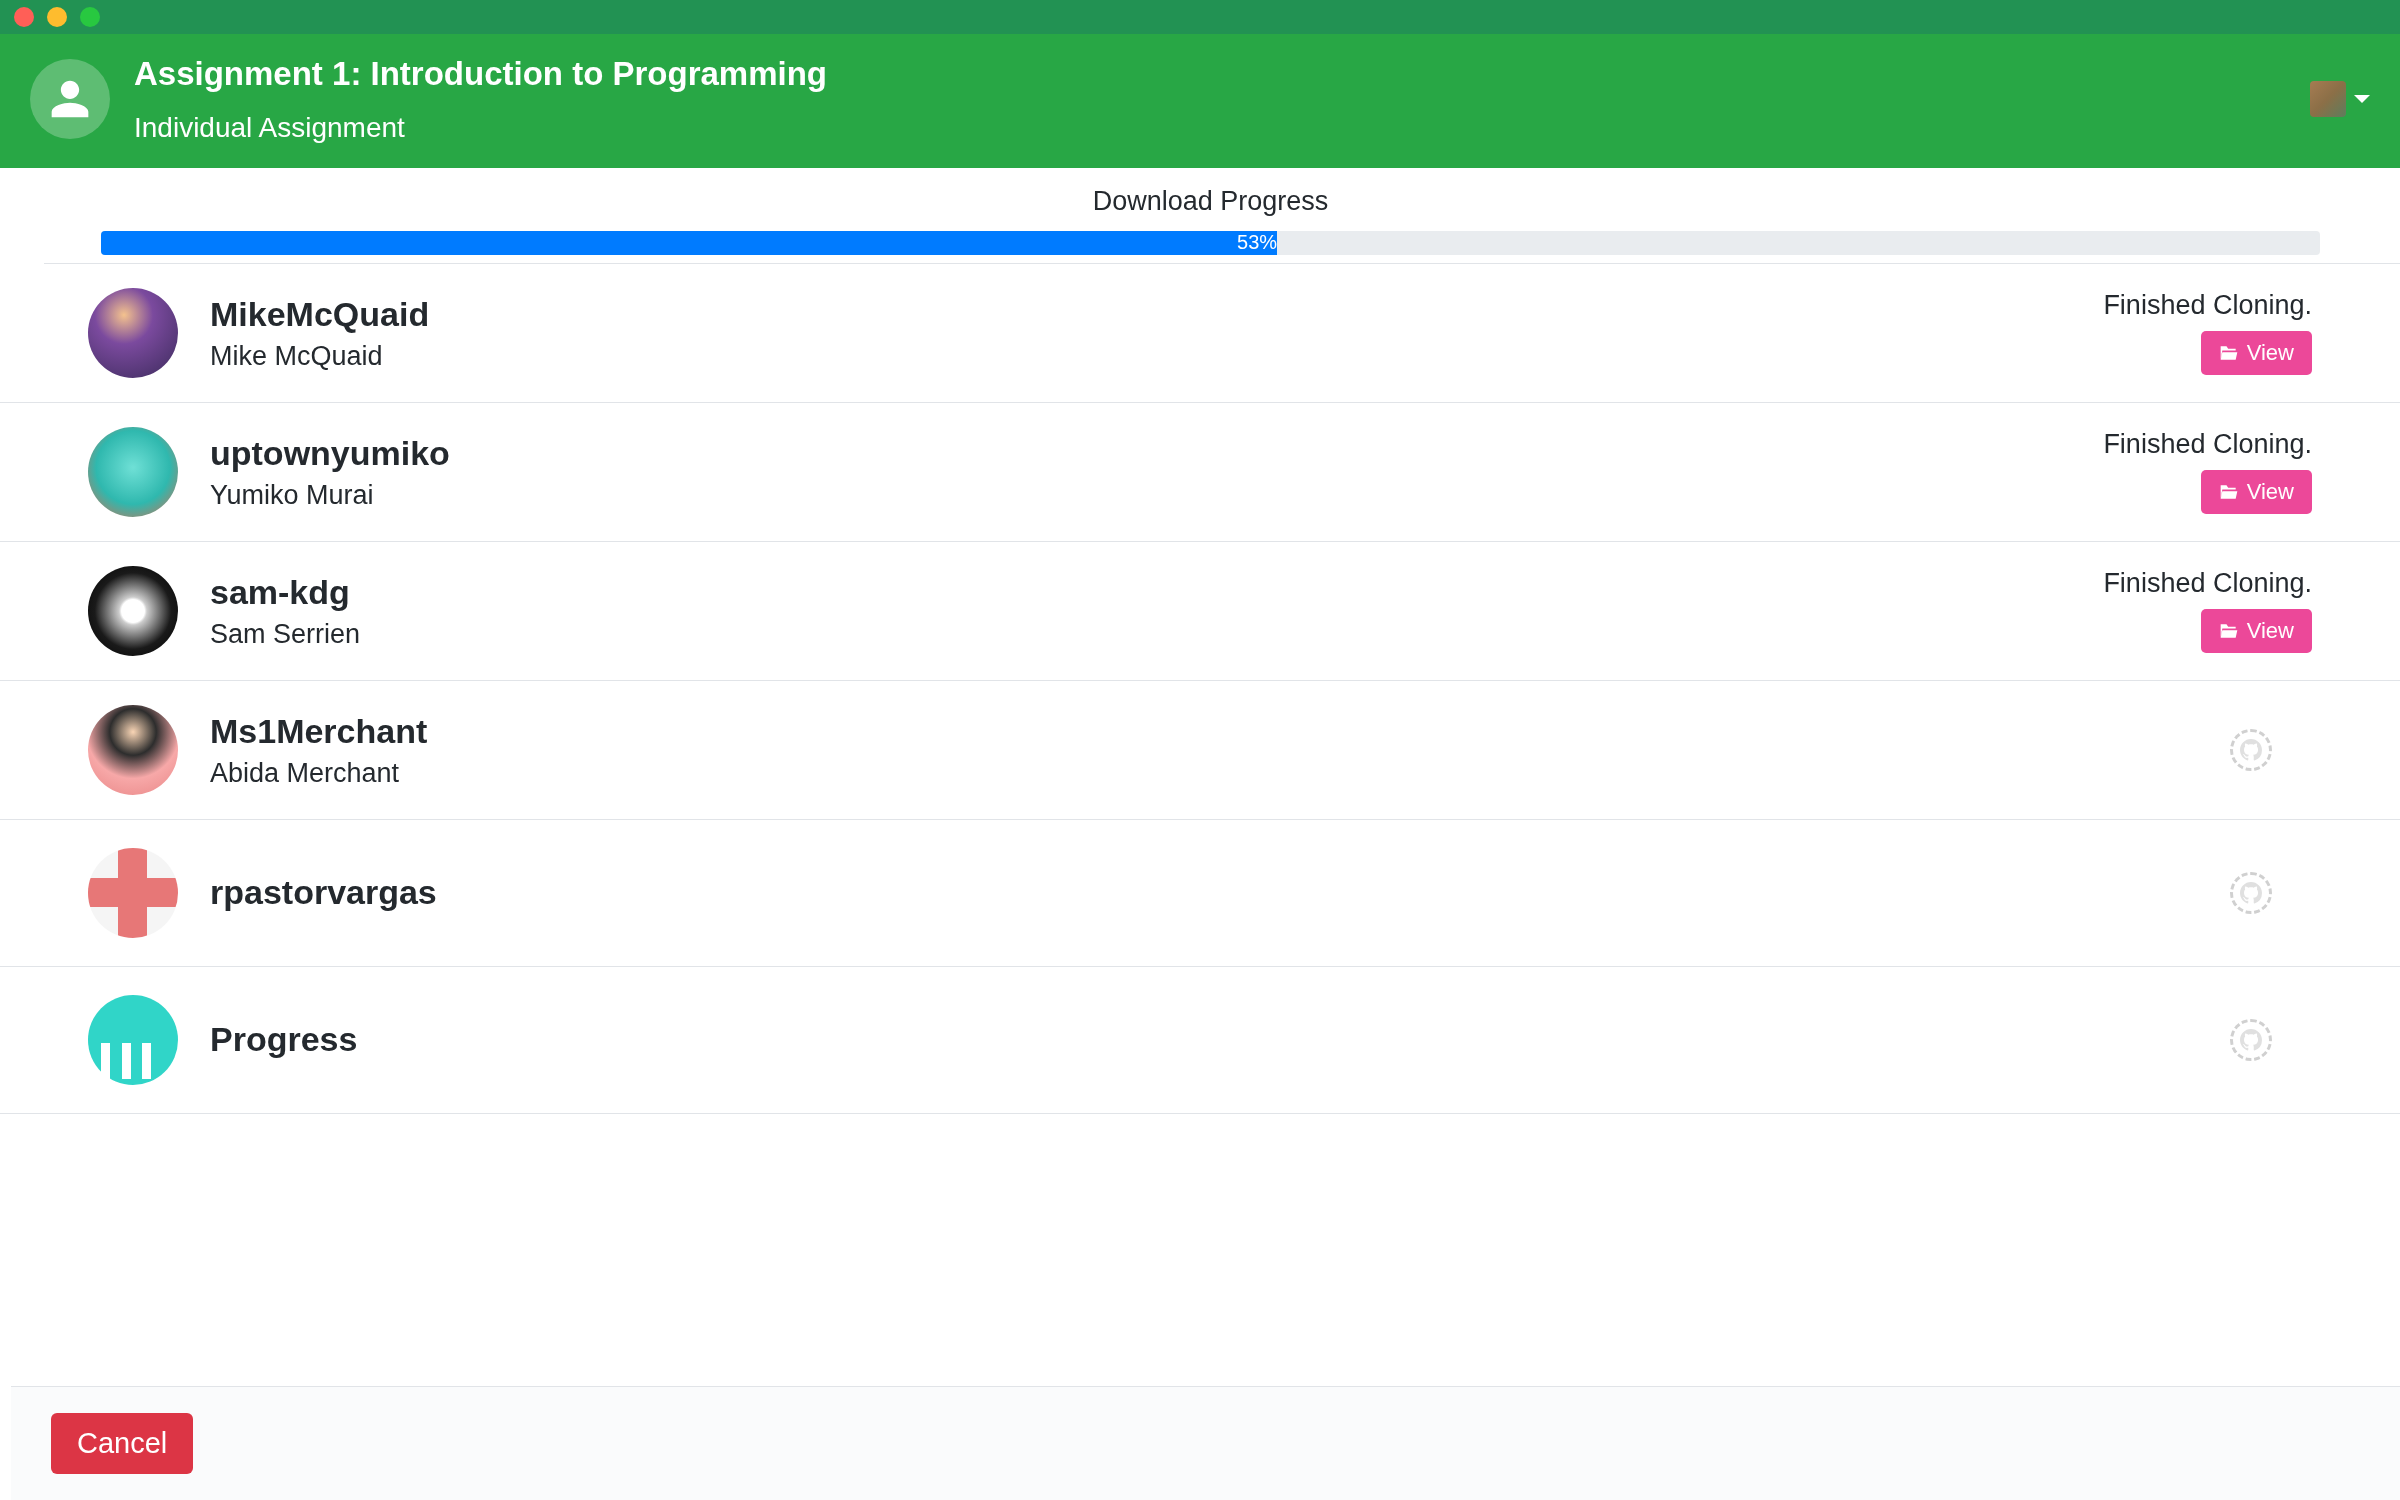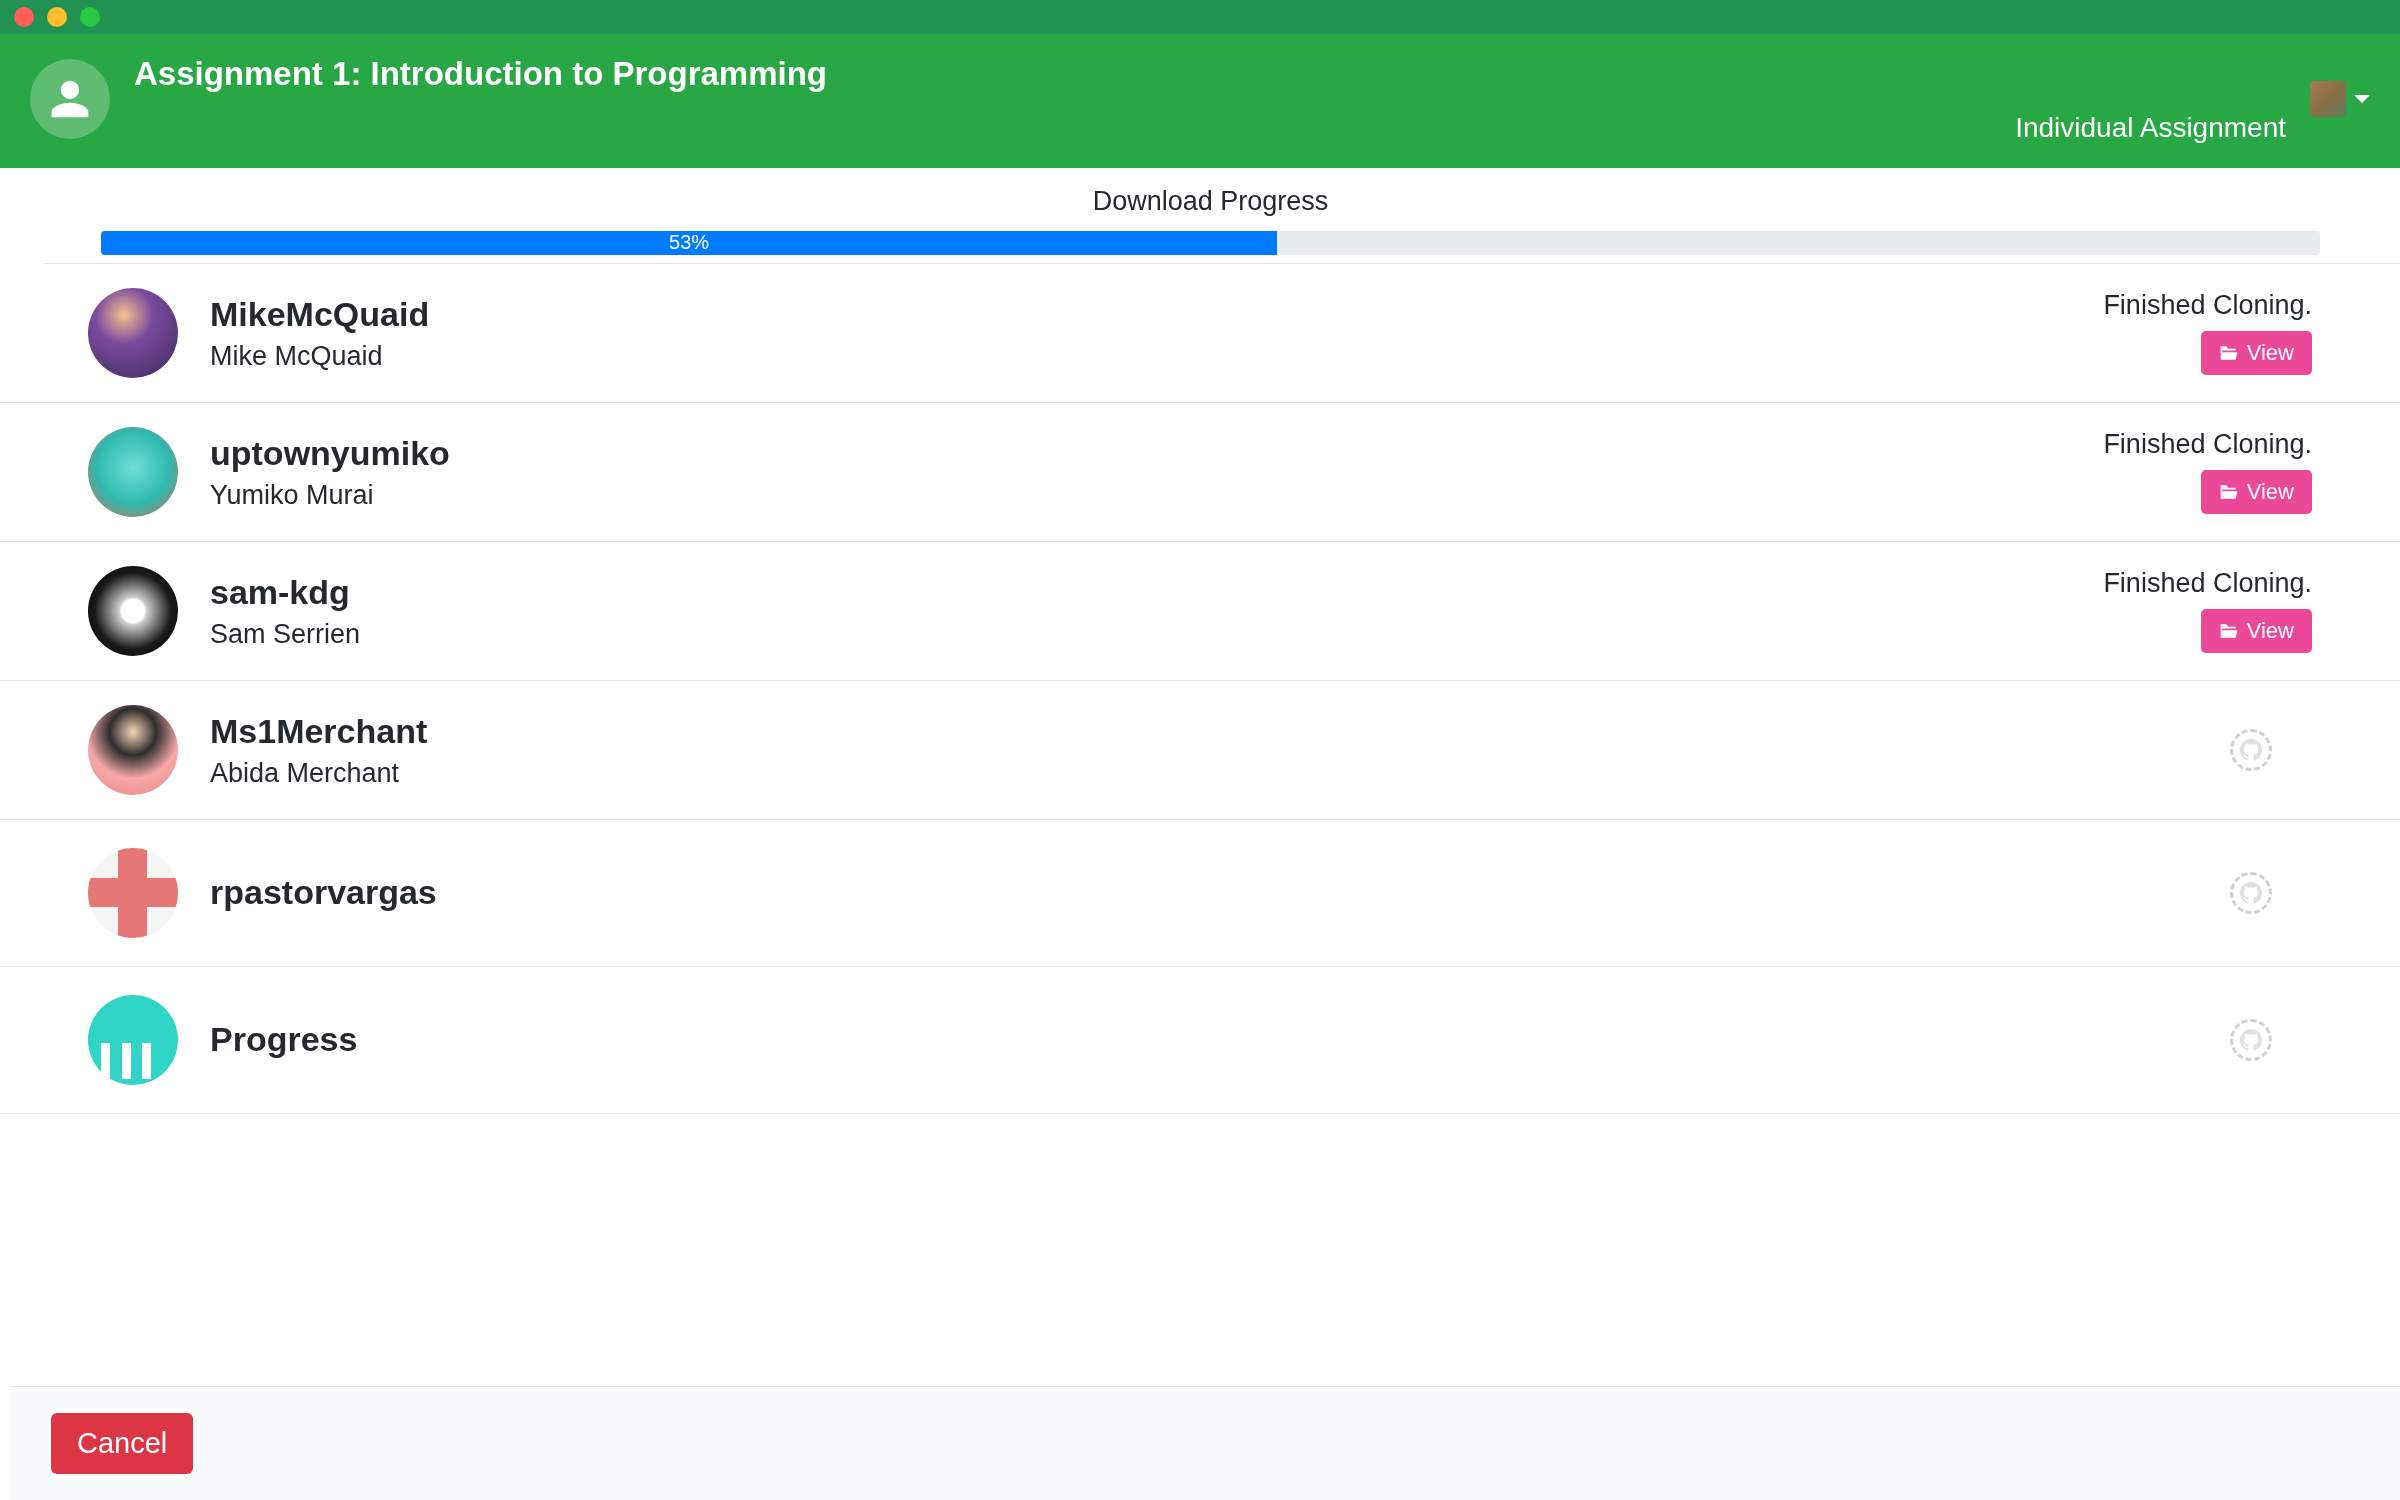--- a/index.html
+++ b/index.html
@@ -68,21 +68,20 @@
       font-size: 33px;
       font-weight: 600;
       line-height: 1.2;
     }
 
     .header-subtitle {
       color: #fff;
       font-size: 28px;
       font-weight: 400;
       margin-top: 18px;
-      text-align: right;
     }
 
     .header-right {
       display: flex;
       align-items: center;
       gap: 8px;
     }
 
     .profile-thumb {
       width: 36px;
@@ -121,21 +120,21 @@
       border-radius: 4px;
       overflow: hidden;
       position: relative;
     }
 
     .progress-bar-fill {
       height: 100%;
       background: #007bff;
       display: flex;
       align-items: center;
-      justify-content: center;
+      justify-content: flex-end;
       color: #fff;
       font-size: 20px;
       width: 53%;
     }
 
     .student-list {
       list-style: none;
     }
 
     .student-item {

